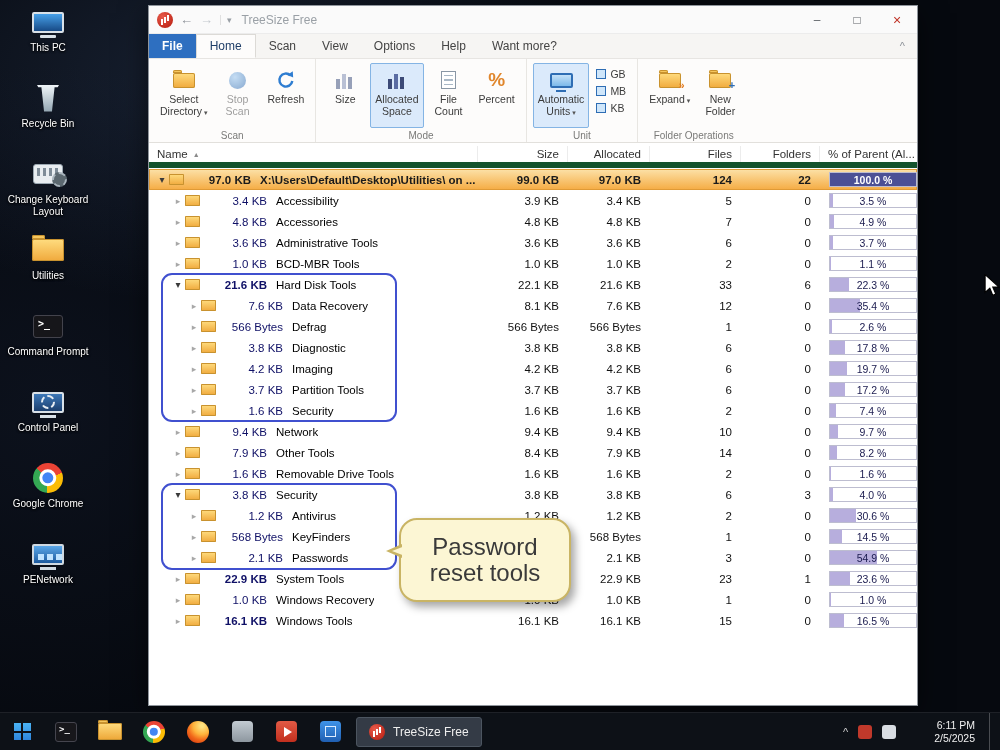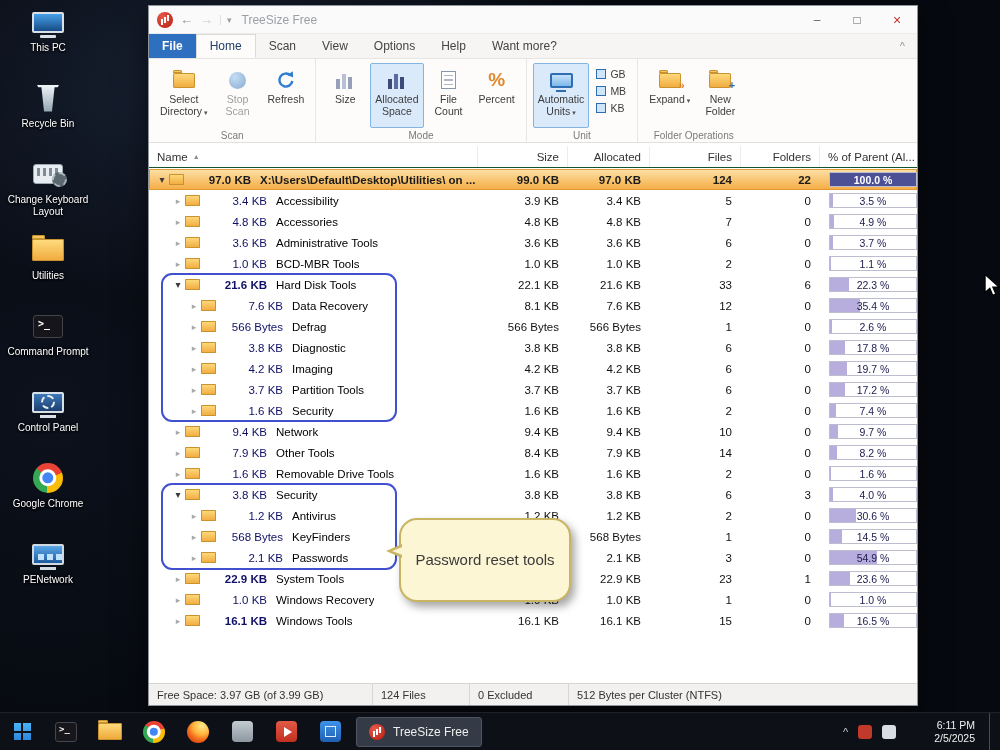--- a/index.html
+++ b/index.html
@@ -82,21 +82,21 @@
   .doc { width:15px; height:18px; background:#fff; border:1px solid #8a97a5; position:relative; }
   .doc::before { content:""; position:absolute; inset:3px 2px; background:repeating-linear-gradient(to bottom,#a9b8c6 0 1.5px, transparent 1.5px 4.5px); }
   .pcticon { color:#e0862c; font-size:19px; font-weight:bold; line-height:20px; }
   .monic { width:23px; height:15px; background:linear-gradient(#c4e1f8,#7db9ea); border:2px solid #2e6db4; border-radius:2px; position:relative; }
   .monic::after { content:""; position:absolute; left:50%; bottom:-6px; transform:translateX(-50%); width:10px; height:2px; background:#2e6db4; }
   .unit-stack { display:flex; flex-direction:column; justify-content:flex-start; gap:1px; padding-top:3px; }
   .ubtn { display:flex; align-items:center; gap:4px; font-size:10.5px; color:#3c3c3c; padding:2px 5px; border-radius:2px; }
   .usq { width:10px; height:10px; background:#cfe6fa; border:1px solid #2e6db4; flex:none; }
 
   
-  .thead { position:absolute; left:0; top:140px; right:0; height:22px; display:grid; grid-template-columns:328px 90px 82px 91px 79px auto; border-bottom:1px solid #14532d; background:#fff; font-size:11.5px; color:#333; }
+  .thead { position:absolute; left:0; top:140px; right:0; height:22px; display:grid; grid-template-columns:328px 90px 82px 91px 79px auto; border-bottom:6px solid #14532d; background:#fff; font-size:11.5px; color:#333; }
   .thead .hc { display:flex; align-items:center; border-left:1px solid #ececec; padding:0 8px; justify-content:flex-end; overflow:hidden; white-space:nowrap; }
   .thead .hc:first-child { border-left:none; justify-content:flex-start; padding-left:8px; }
   .thead .hc.pcth { justify-content:flex-start; }
   .sortmark { font-size:7px; color:#8a8a8a; margin-left:5px; }
 
   .tree { position:absolute; left:0; top:163px; right:0; }
   .row { height:21px; display:grid; grid-template-columns:328px 90px 82px 91px 79px auto; font-size:11.5px; color:#111; align-items:center; }
   .row .name { display:flex; align-items:center; overflow:hidden; white-space:nowrap; }
   .chev { width:14px; flex:none; font-size:9px; text-align:center; color:#a8a8a8; }
   .chev.exp { color:#3a3a3a; font-size:10px; }
@@ -112,21 +112,21 @@
   .pbar { width:88px; height:15px; border:1px solid #bdbdd0; background:#fff; position:relative; }
   .pfill { position:absolute; left:0; top:0; bottom:0; background:#b7aedd; }
   .plabel { position:absolute; inset:0; text-align:center; font-size:10.5px; line-height:15px; color:#1a1a4e; }
   .row.root .pfill { background:#4c5095; }
   .row.root .plabel { color:#fff; font-weight:bold; }
 
   
   .anno { position:absolute; border:2px solid #4050cf; border-radius:11px; pointer-events:none; }
   .anno1 { left:12px; top:267px; width:236px; height:149px; }
   .anno2 { left:12px; top:477px; width:236px; height:87px; }
-  .callout { position:absolute; left:250px; top:512px; width:172px; height:84px; background:#fcf6d4; border:2px solid #c9b464; border-radius:18px; box-shadow:4px 5px 8px rgba(0,0,0,.35); display:flex; align-items:center; justify-content:center; text-align:center; font-size:15px; color:#3a3a3a; line-height:26px; padding:4px 10px; }
+  .callout { position:absolute; left:250px; top:512px; width:172px; height:84px; background:#fcf6d4; border:2px solid #c9b464; border-radius:18px; box-shadow:4px 5px 8px rgba(0,0,0,.35); display:flex; align-items:center; justify-content:center; text-align:center; font-size:24px; color:#3a3a3a; line-height:26px; padding:4px 10px; }
   .callout::before { content:""; position:absolute; left:-15px; top:24px; border-style:solid; border-width:7px 16px 7px 0; border-color:transparent #c9b464 transparent transparent; }
   .callout::after { content:""; position:absolute; left:-9px; top:26px; border-style:solid; border-width:5px 13px 5px 0; border-color:transparent #fcf6d4 transparent transparent; }
 
   .statusbar { position:absolute; left:0; right:0; bottom:0; height:22px; background:#f2f1ef; border-top:1px solid #d6d4d1; display:flex; align-items:center; font-size:11px; color:#333; }
   .sbcell { padding:0 8px; height:100%; display:flex; align-items:center; border-right:1px solid #d9d7d4; }
   .sb1 { width:224px; } .sb2 { width:97px; } .sb3 { width:99px; } .sb4 { border-right:none; flex:1; }
 
   
   .taskbar { position:absolute; left:0; right:0; bottom:0; height:38px; background:#0d1117; border-top:1px solid rgba(255,255,255,.07); display:flex; align-items:center; }
   .ticon { width:44px; height:38px; display:flex; align-items:center; justify-content:center; }
@@ -752,26 +752,20 @@
             <div class="plabel">16.5 %</div>
           </div>
         </div>
     </div>
     </div>
 
   <div class="anno anno1"></div>
   <div class="anno anno2"></div>
   <div class="callout">Password reset tools</div>
 
-  <div class="statusbar">
-    <div class="sbcell sb1">Free Space: 3.97 GB  (of 3.99 GB)</div>
-    <div class="sbcell sb2">124 Files</div>
-    <div class="sbcell sb3">0 Excluded</div>
-    <div class="sbcell sb4">512 Bytes per Cluster (NTFS)</div>
-  </div>
 </div>
 
 <div class="taskbar">
   <div class="ticons" style="display:flex;">
       <div class="ticon">
         <span class="tart tk-start"></span>
       </div>
       <div class="ticon">
         <span class="tart tk-cmd"></span>
       </div>

